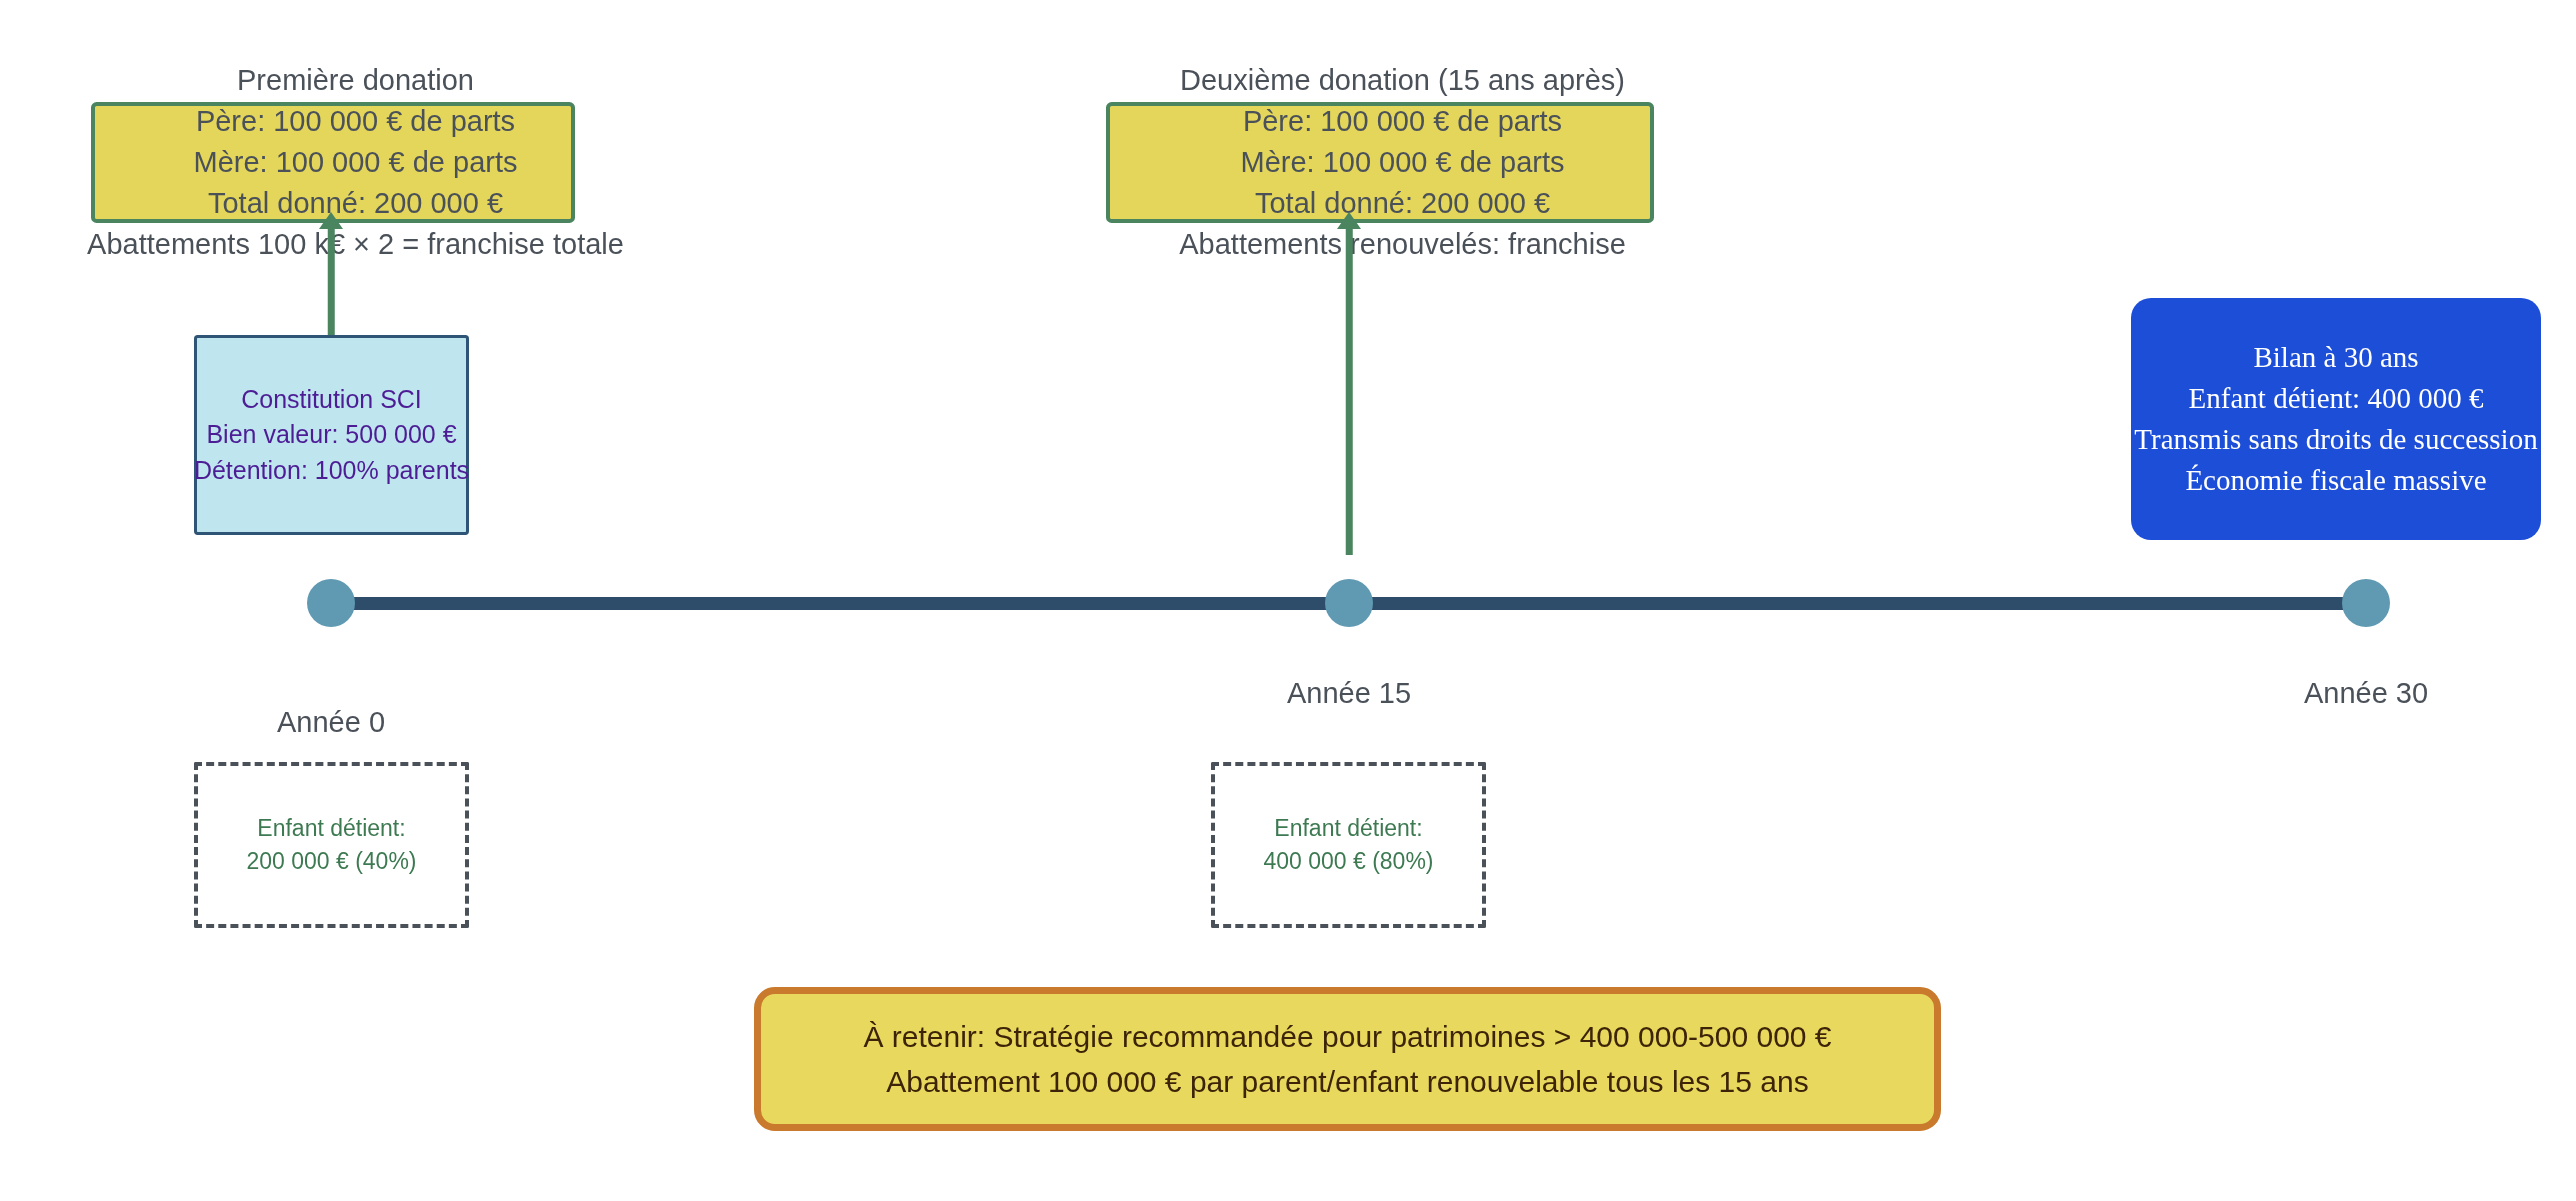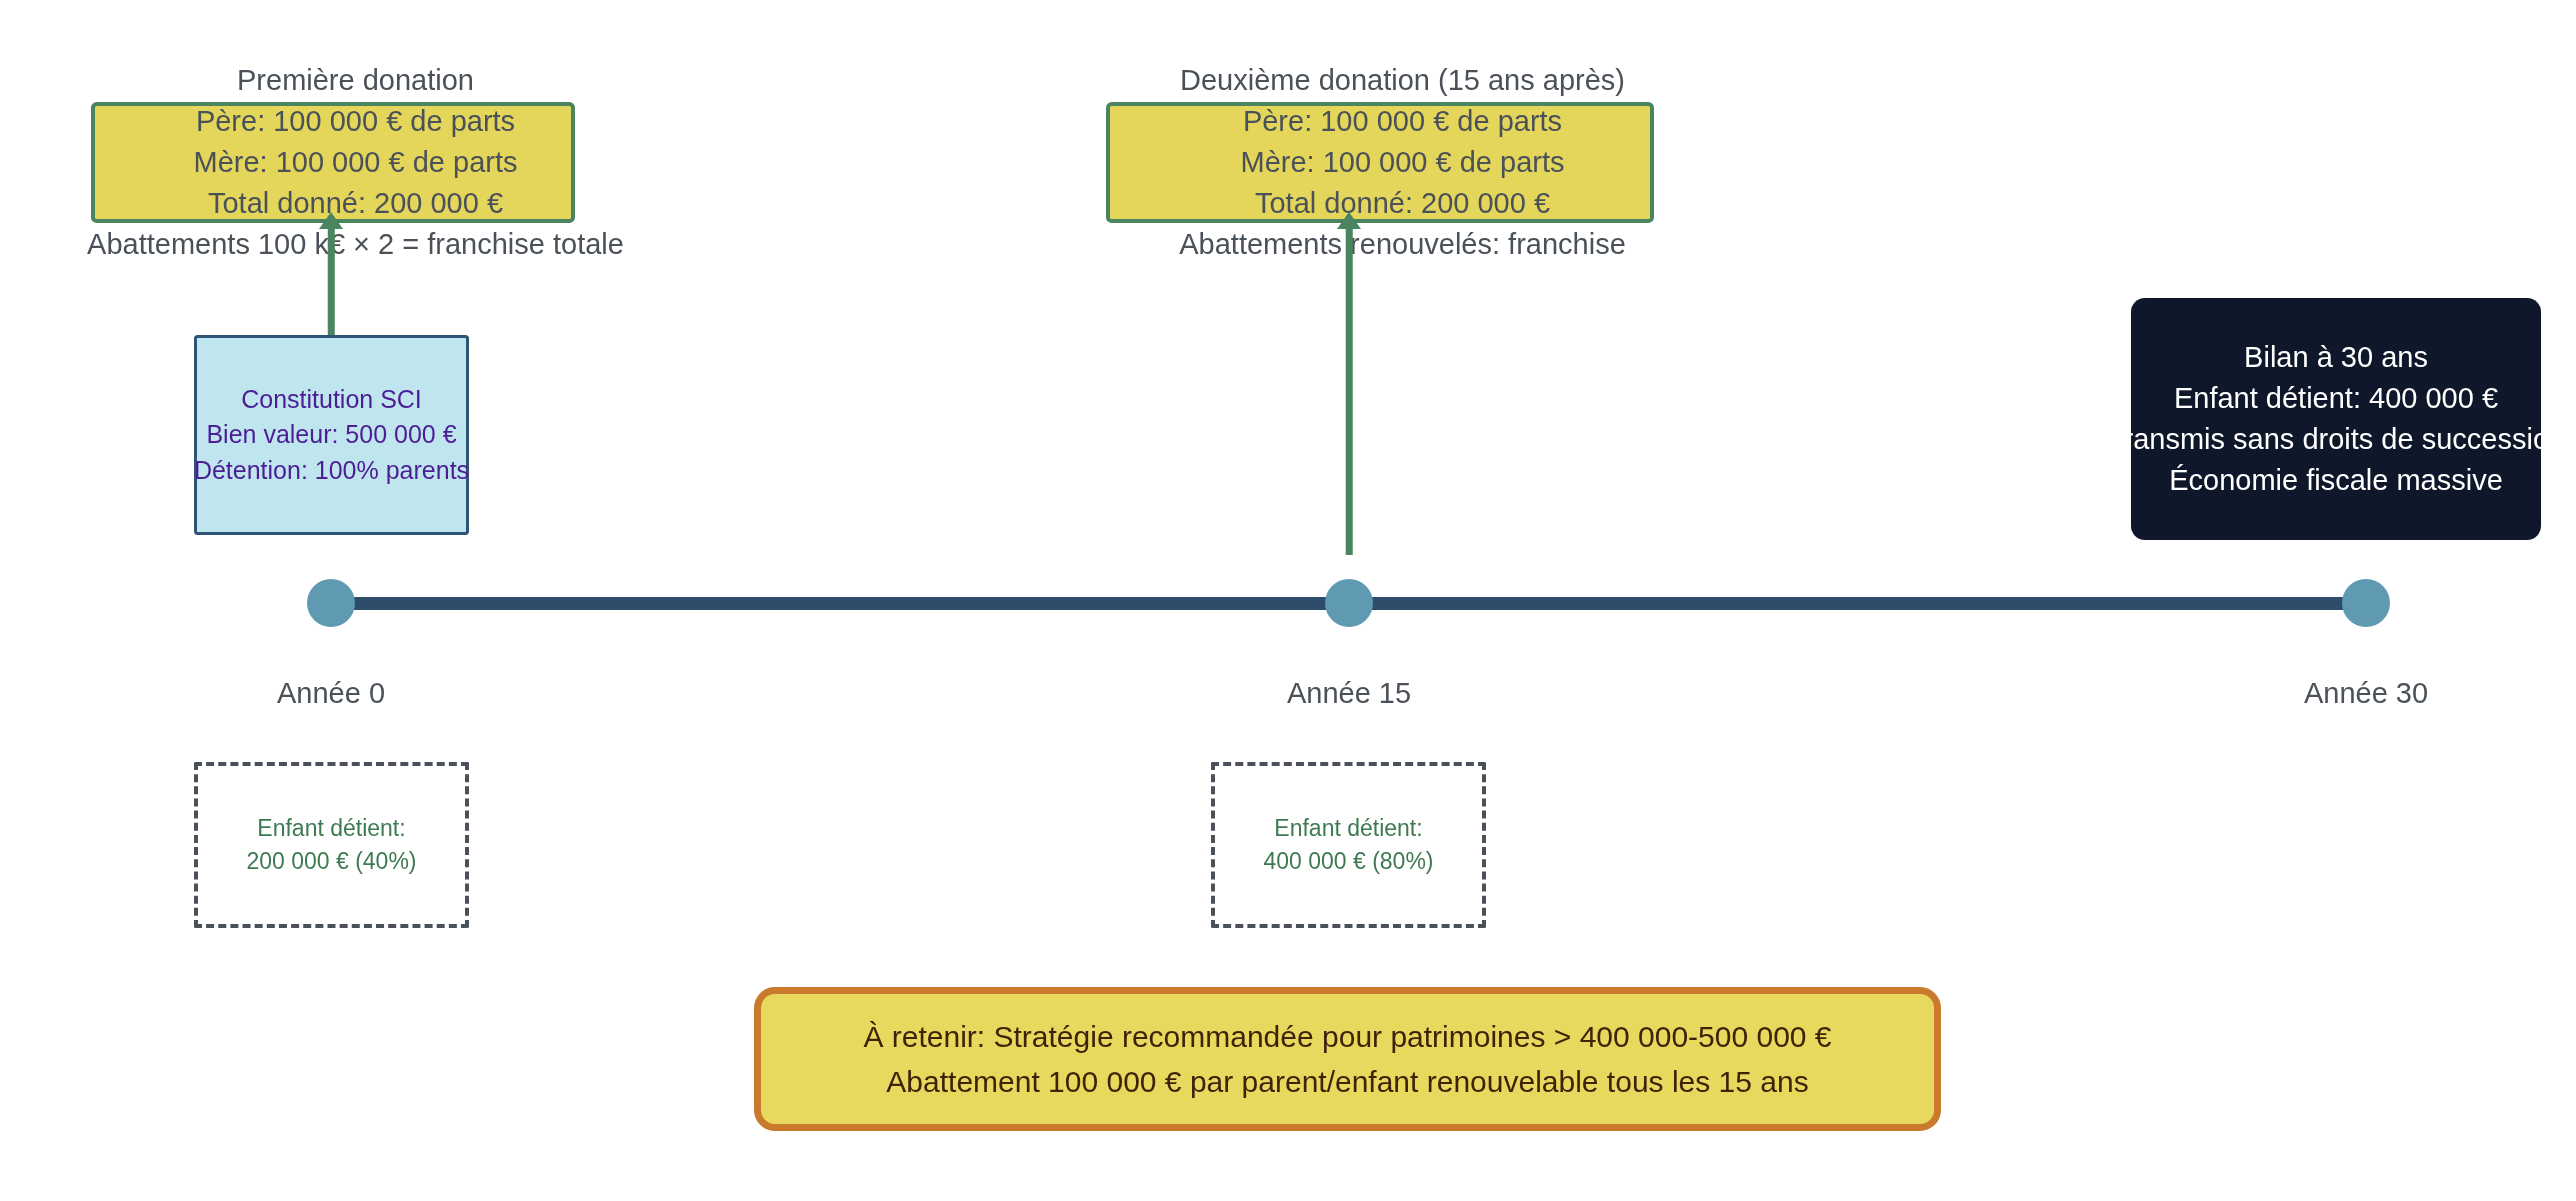--- a/index.html
+++ b/index.html
@@ -74,22 +74,23 @@
     background: #bfe5ef;
     border: 3.7px solid #2e5575;
     border-radius: 3.7px;
   }
   .box-blue .box-text {
     font-size: 25px;
     color: #4c1d95;
   }
 
   .box-green {
-    background: #0f172a;
-    border-radius: 14px;
+    background: #1d4ed8;
+    border-radius: 20px;
+    font-family: Liberation Serif, serif;
   }
   .box-green .box-text {
     font-size: 29px;
     color: #ffffff;
   }
 
   .box-dashed {
     background: transparent;
     border: 4.7px dashed #4b5159;
     border-radius: 1.9px;
@@ -176,21 +177,21 @@
       <div>Économie fiscale massive</div>
     </div>
   </div>
 
   <div class="tl-bar"></div>
 
   <div class="tl-dot" style="left:331px;  top:603px;"></div>
   <div class="tl-dot" style="left:1349px; top:603px;"></div>
   <div class="tl-dot" style="left:2366px; top:603px;"></div>
 
-  <div class="tl-label" style="left:331px;  top:677px;">Année 0</div>
+  <div class="tl-label" style="left:331px;  top:706px;">Année 0</div>
   <div class="tl-label" style="left:1349px; top:677px;">Année 15</div>
   <div class="tl-label" style="left:2366px; top:677px;">Année 30</div>
 
   <div class="box box-dashed" style="left:194px; top:762px; width:275px; height:166px;">
     <div class="box-text">
       <div>Enfant détient:</div>
       <div>200 000 € (40%)</div>
     </div>
   </div>
 

